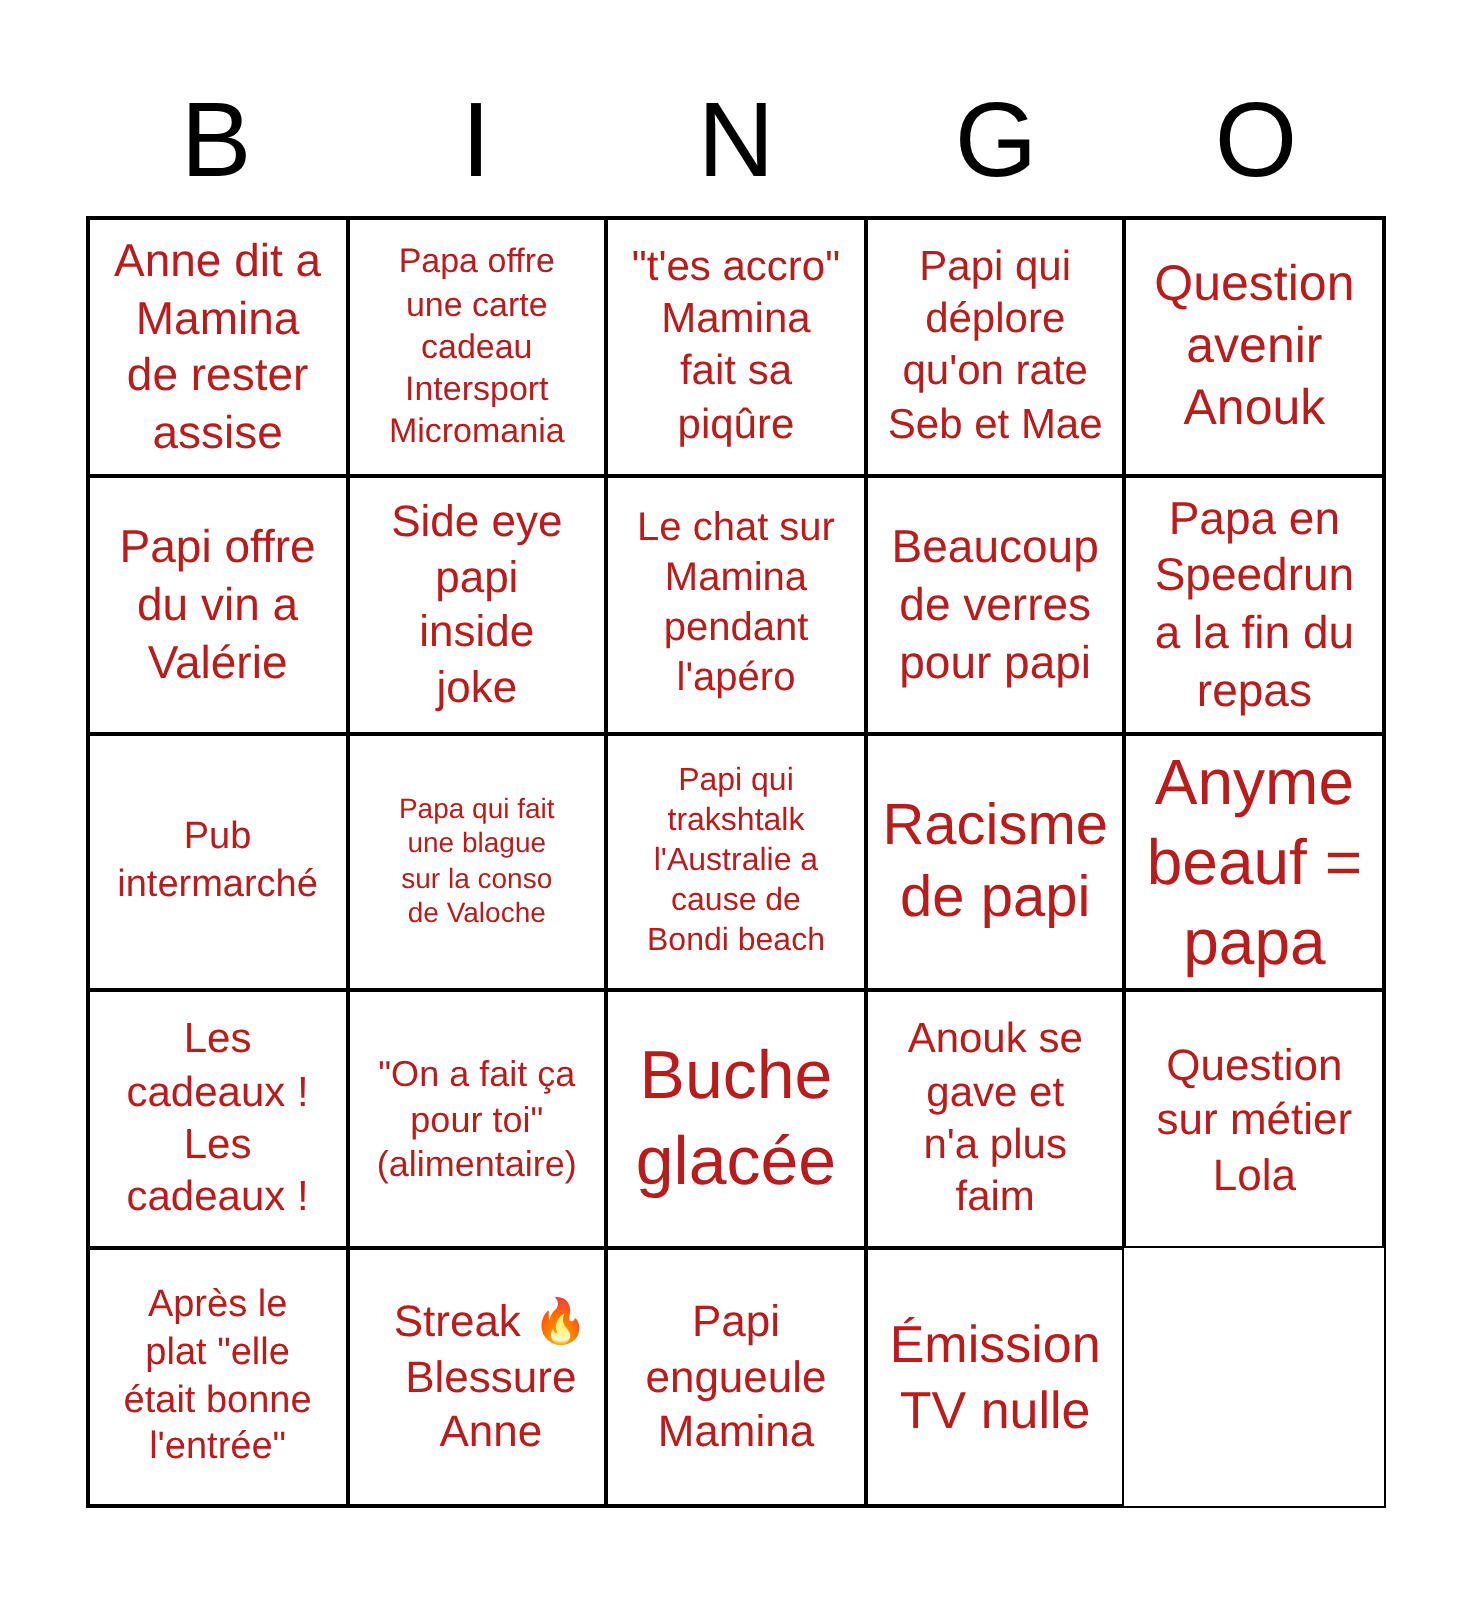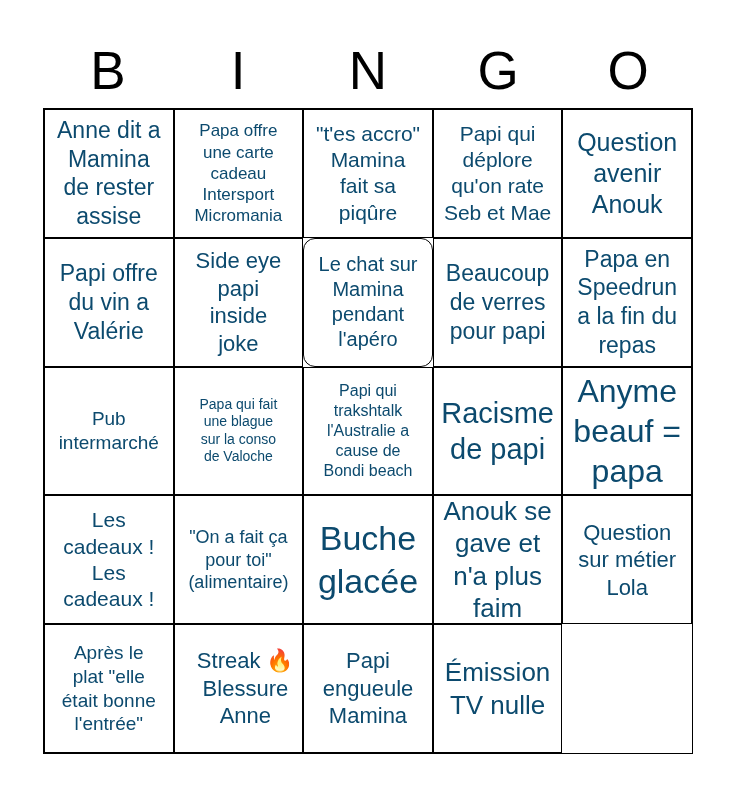--- a/index.html
+++ b/index.html
@@ -48,21 +48,21 @@
   .bingo-cell {
     box-sizing: border-box;
     border: 1px solid #000000;
     display: flex;
     align-items: center;
     justify-content: center;
     text-align: center;
     white-space: pre-line;
     line-height: 1.25;
     padding: 2px;
-    color: #0c4a6e;
+    color: #b91c1c;
     background: #ffffff;
     overflow: hidden;
     cursor: pointer;
   }
 </style>
 </head>
 <body>
 
 <div class="page">
 
@@ -95,21 +95,21 @@
       <div class="bingo-cell" style="font-size: 25px;">Question
 avenir
 Anouk</div>
       <div class="bingo-cell" style="font-size: 23px;">Papi offre
 du vin a
 Valérie</div>
       <div class="bingo-cell" style="font-size: 22px;">Side eye
 papi
 inside
 joke</div>
-      <div class="bingo-cell" style="font-size: 20px; border-radius: 12px;">Le chat sur
+      <div class="bingo-cell" style="font-size: 20px;">Le chat sur
 Mamina
 pendant
 l'apéro</div>
       <div class="bingo-cell" style="font-size: 23px;">Beaucoup
 de verres
 pour papi</div>
       <div class="bingo-cell" style="font-size: 23px;">Papa en
 Speedrun
 a la fin du
 repas</div>
@@ -131,21 +131,21 @@
 papa</div>
       <div class="bingo-cell" style="font-size: 21px;">Les
 cadeaux !
 Les
 cadeaux !</div>
       <div class="bingo-cell" style="font-size: 18px;">"On a fait ça
 pour toi"
 (alimentaire)</div>
       <div class="bingo-cell" style="font-size: 34px;">Buche
 glacée</div>
-      <div class="bingo-cell" style="font-size: 26px;">Anouk se
+      <div class="bingo-cell" style="font-size: 21px;">Anouk se
 gave et
 n'a plus
 faim</div>
       <div class="bingo-cell" style="font-size: 22px;">Question
 sur métier
 Lola</div>
       <div class="bingo-cell" style="font-size: 19px;">Après le
 plat "elle
 était bonne
 l'entrée"</div>

